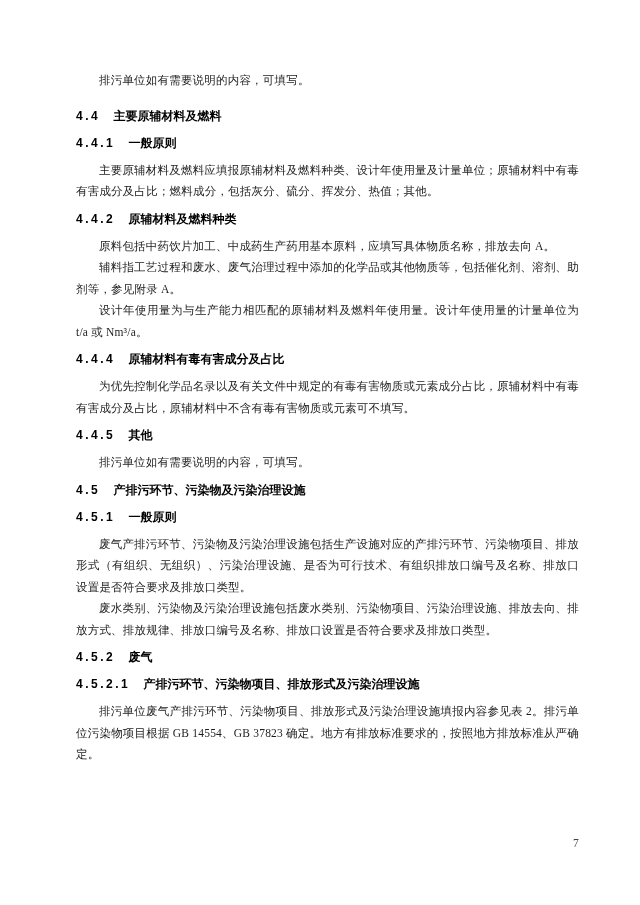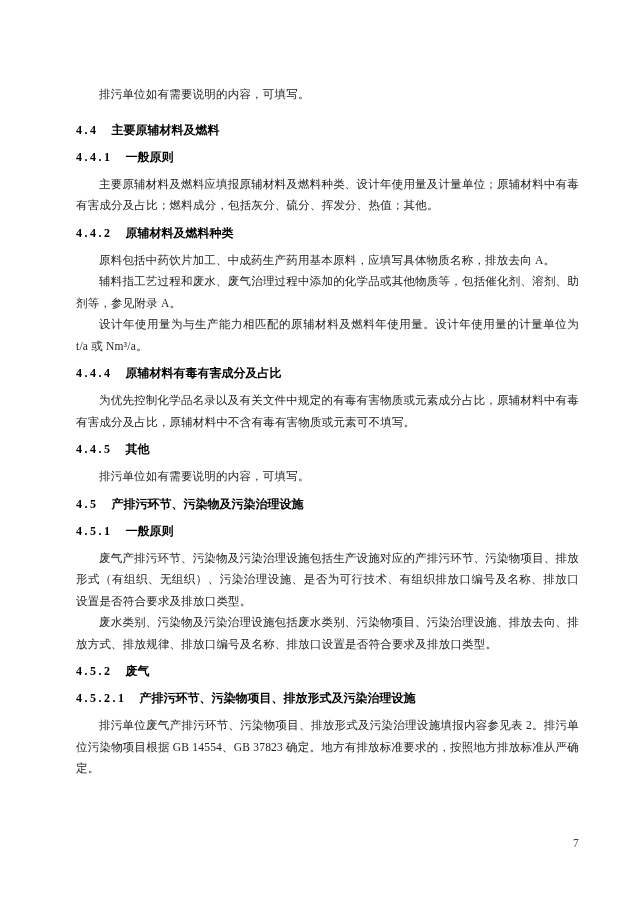--- a/index.html
+++ b/index.html
@@ -10,33 +10,33 @@
     height: 905px;
     margin: 0 auto;
     background: #ffffff;
     font-family: "Liberation Serif", "DejaVu Serif", serif;
     color: #1c1c1c;
     overflow: hidden;
   }
   .content {
     position: absolute;
     left: 76px;
-    top: 84px;
+    top: 70px;
     width: 503px;
   }
   .para {
     font-size: 11.5px;
     line-height: 21.5px;
     text-align: justify;
     text-indent: 2em;
     letter-spacing: 0.2px;
     color: #1c1c1c;
   }
   .h2, .h3, .h4 {
-    font-family: Liberation Serif, serif;
+    font-family: Liberation Sans, sans-serif;
     font-size: 12px;
     font-weight: bold;
     line-height: 21px;
     margin: 6px 0;
     color: #000000;
     white-space: nowrap;
   }
   .sect-start { margin-top: 14px; }
   .hnum {
     letter-spacing: 2.5px;

